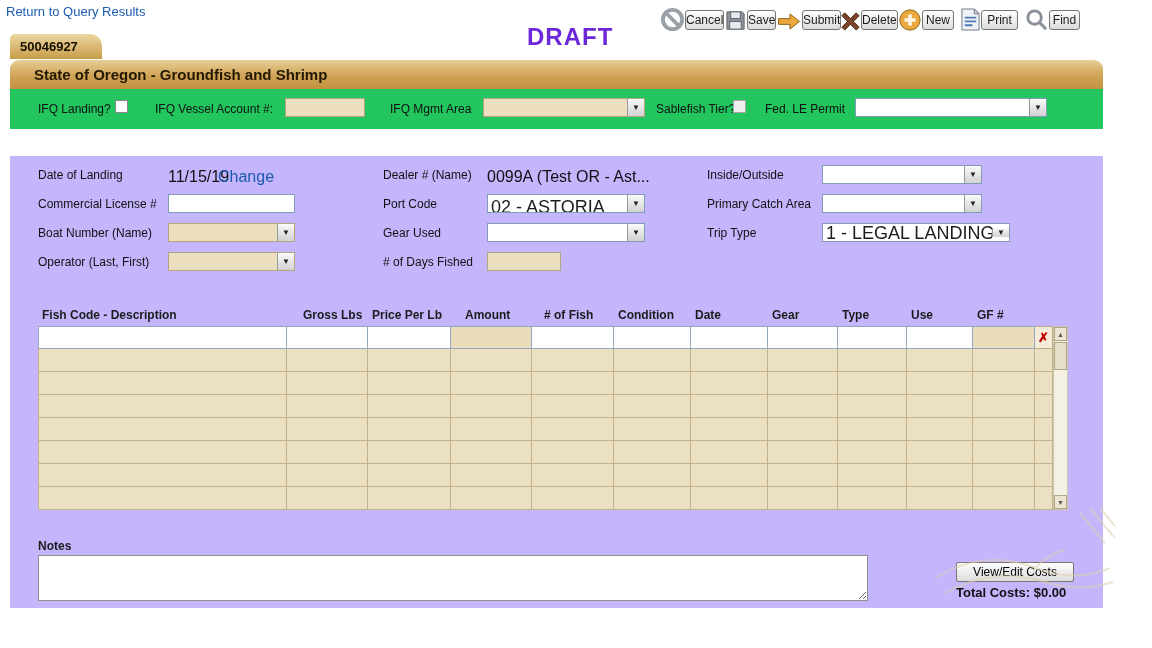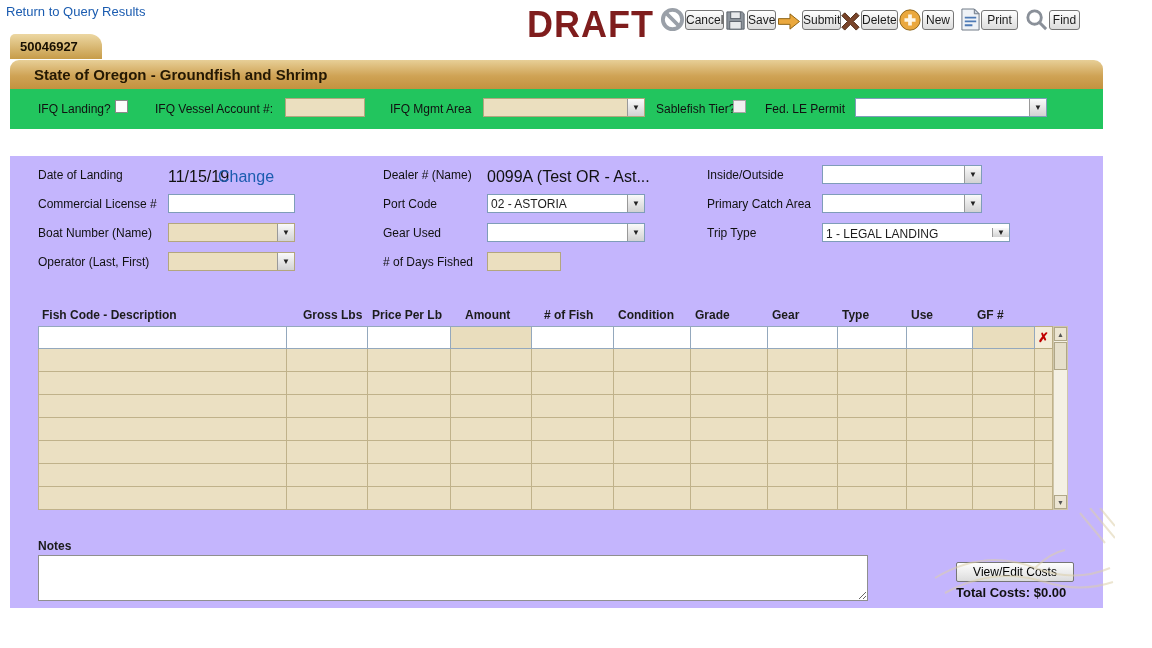--- a/index.html
+++ b/index.html
@@ -5,21 +5,21 @@
   * { box-sizing: border-box; margin: 0; padding: 0; }
   html,body { background:#fff; }
   body { font-family:"Liberation Sans", sans-serif; font-size:12px; color:#1c1c1c; }
   .stage { position:relative; width:1152px; height:648px; background:#fff; overflow:hidden; }
 
   
   .return-link { position:absolute; left:6px; top:4px; color:#1b5cb0; font-size:13px; cursor:pointer; }
   .ticket-tab { position:absolute; left:10px; top:34px; width:92px; height:25px;
     background:linear-gradient(180deg,#ecd7a2,#c79c49); border-radius:5px 12px 0 0;
     display:flex; align-items:center; padding-left:10px; font-weight:bold; font-size:13px; color:#181002; }
-  .draft { position:absolute; left:527px; top:4px; font-size:36px; font-weight:bold; color:#7f1d1d; letter-spacing:1px; }
+  .draft { position:absolute; left:527px; top:23px; font-size:24px; font-weight:bold; color:#6d28d9; letter-spacing:1px; }
 
   .toolbar { position:absolute; left:660px; top:6px; display:flex; gap:6px; }
   .tb-item { display:flex; flex-direction:row; align-items:center; width:56px; cursor:pointer; }
   .tb-item .icn { height:26px; display:flex; align-items:flex-end; justify-content:center; margin-bottom:1px; }
   .tb-btn { width:100%; height:20px; background:linear-gradient(180deg,#fefefe,#dcdcdc);
     border:1px solid #767676; border-radius:3px; font-size:12px; font-family:"Liberation Sans",sans-serif;
     display:flex; align-items:center; justify-content:center; cursor:pointer; }
 
   
   .panel-header { position:absolute; left:10px; top:60px; width:1093px; height:29px;
@@ -34,21 +34,21 @@
   .link { color:#1b5cb0; cursor:pointer; }
 
   .cb { position:absolute; width:13px; height:13px; border:1px solid #8a8a8a; background:#fdfdfd; }
   .cb.dis { background:#efefef; border-color:#a5a5a5; }
 
   .tb-input { position:absolute; height:19px; border:1px solid #7f9db9; background:#fff; font:12px "Liberation Sans",sans-serif; padding:0 3px; }
   .tb-input.dis { background:#ebdfbf; border-color:#b3a67e; }
 
   .dd { position:absolute; height:19px; display:flex; border:1px solid #7f9db9; background:#fff; cursor:pointer; }
   .dd.dis { background:#ebdfbf; border-color:#b3a67e; }
-  .dd-val { flex:1; padding:2px 18px 0 3px; font-size:12px; overflow:hidden; white-space:nowrap; }
+  .dd-val { flex:1; padding:2px 18px 0 3px; font-size:18px; overflow:hidden; white-space:nowrap; }
   .dd-btn { width:17px; background:linear-gradient(180deg,#fafafa,#d2d2d2); border-left:1px solid #999;
     display:flex; align-items:center; justify-content:center; font-size:8px; color:#222; }
 
   
   .grid { display:grid; grid-template-columns:249px 81px 83px 81px 82px 77px 77px 70px 69px 66px 62px 18px; }
   .thead { position:absolute; left:28px; top:150px; width:1015px; }
   .th { font-weight:bold; font-size:12px; padding:2px 0 2px 4px; white-space:nowrap; }
   .tbody { position:absolute; left:28px; top:170px; width:1015px; }
   .trow > div { height:23px; }
   .trow.active > div { background:#fff; border:1px solid #94a8bd; border-left:none; }
@@ -238,21 +238,21 @@
       <span class="dd-btn">▼</span>
     </div>
 
     <div class="thead grid">
       <div class="th">Fish Code - Description</div>
       <div class="th" style="padding-left:16px;">Gross Lbs</div>
       <div class="th">Price Per Lb</div>
       <div class="th" style="padding-left:14px;">Amount</div>
       <div class="th" style="padding-left:12px;"># of Fish</div>
       <div class="th">Condition</div>
-      <div class="th">Grade</div>
+      <div class="th">Date</div>
       <div class="th">Gear</div>
       <div class="th">Type</div>
       <div class="th">Use</div>
       <div class="th">GF #</div>
       <div class="th"></div>
     </div>
 
     <div class="tbody">
       <div class="trow active grid">
         <div></div>

